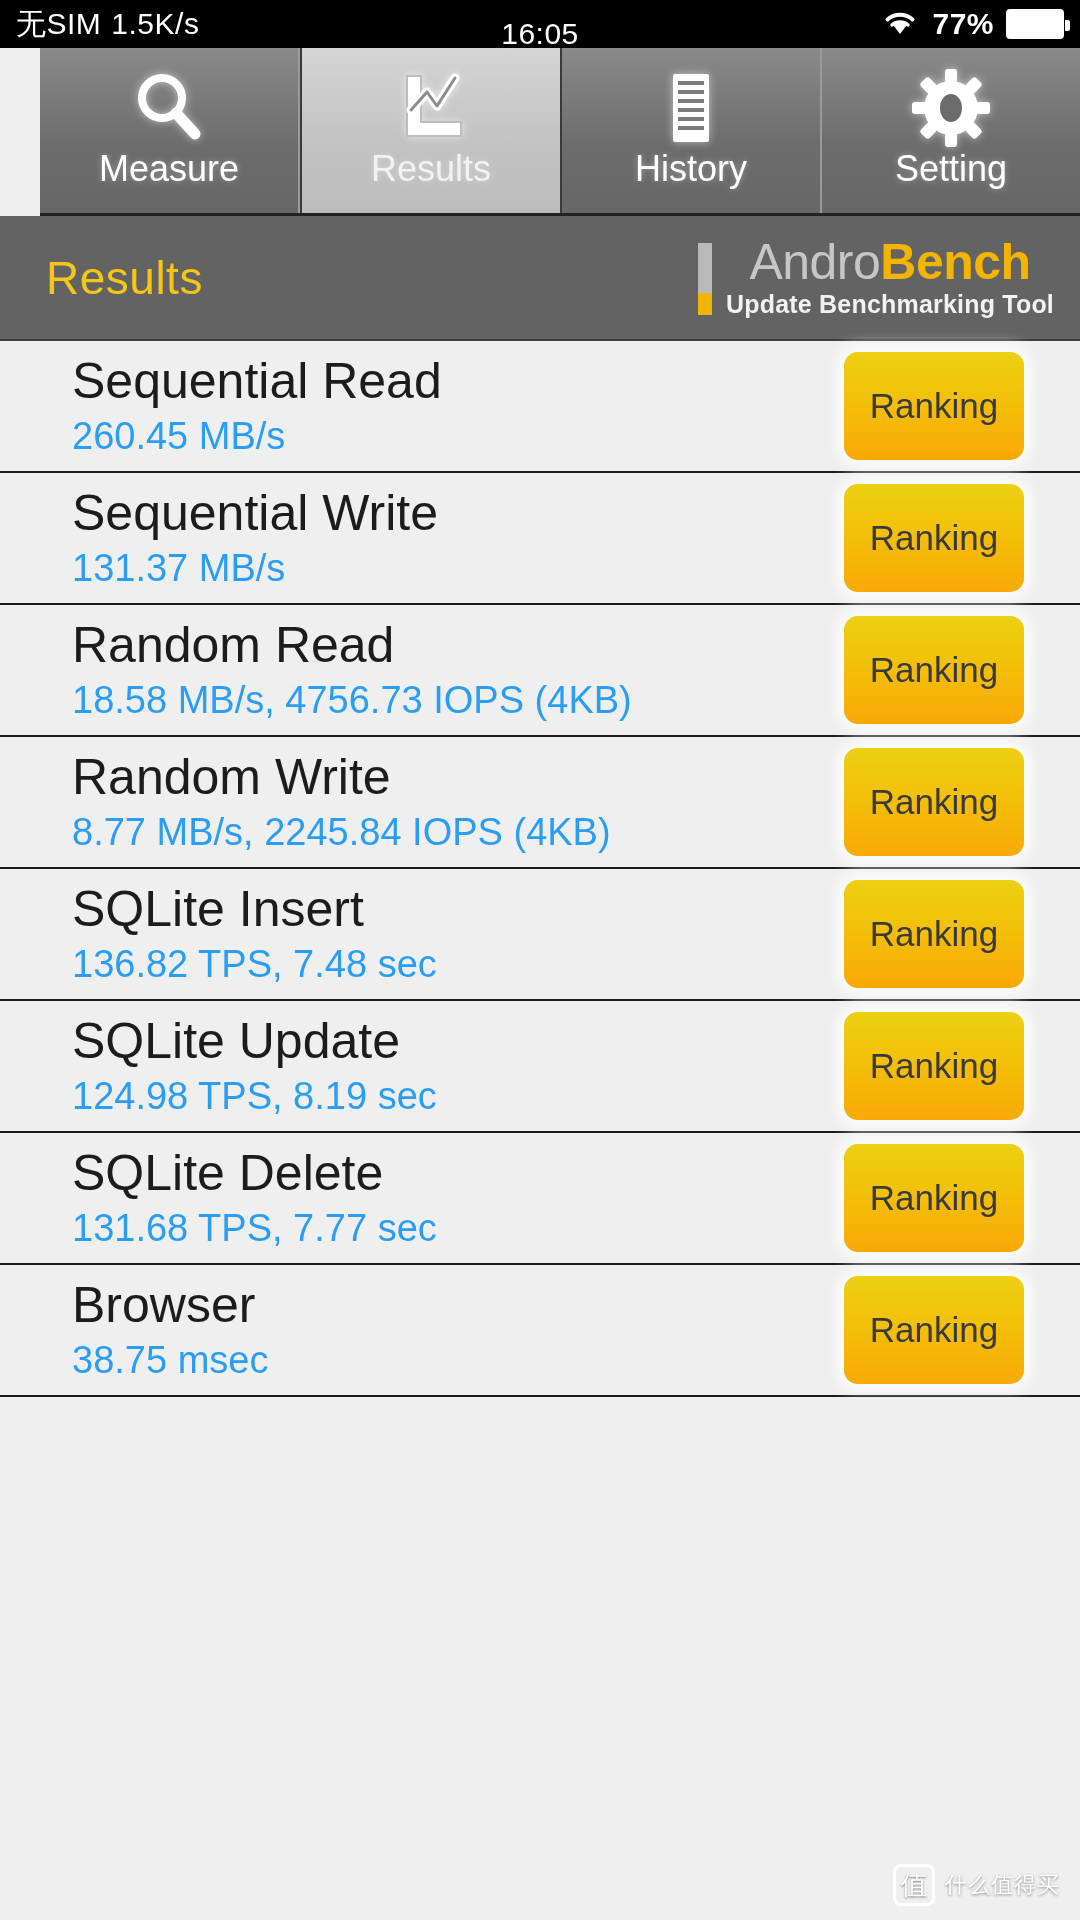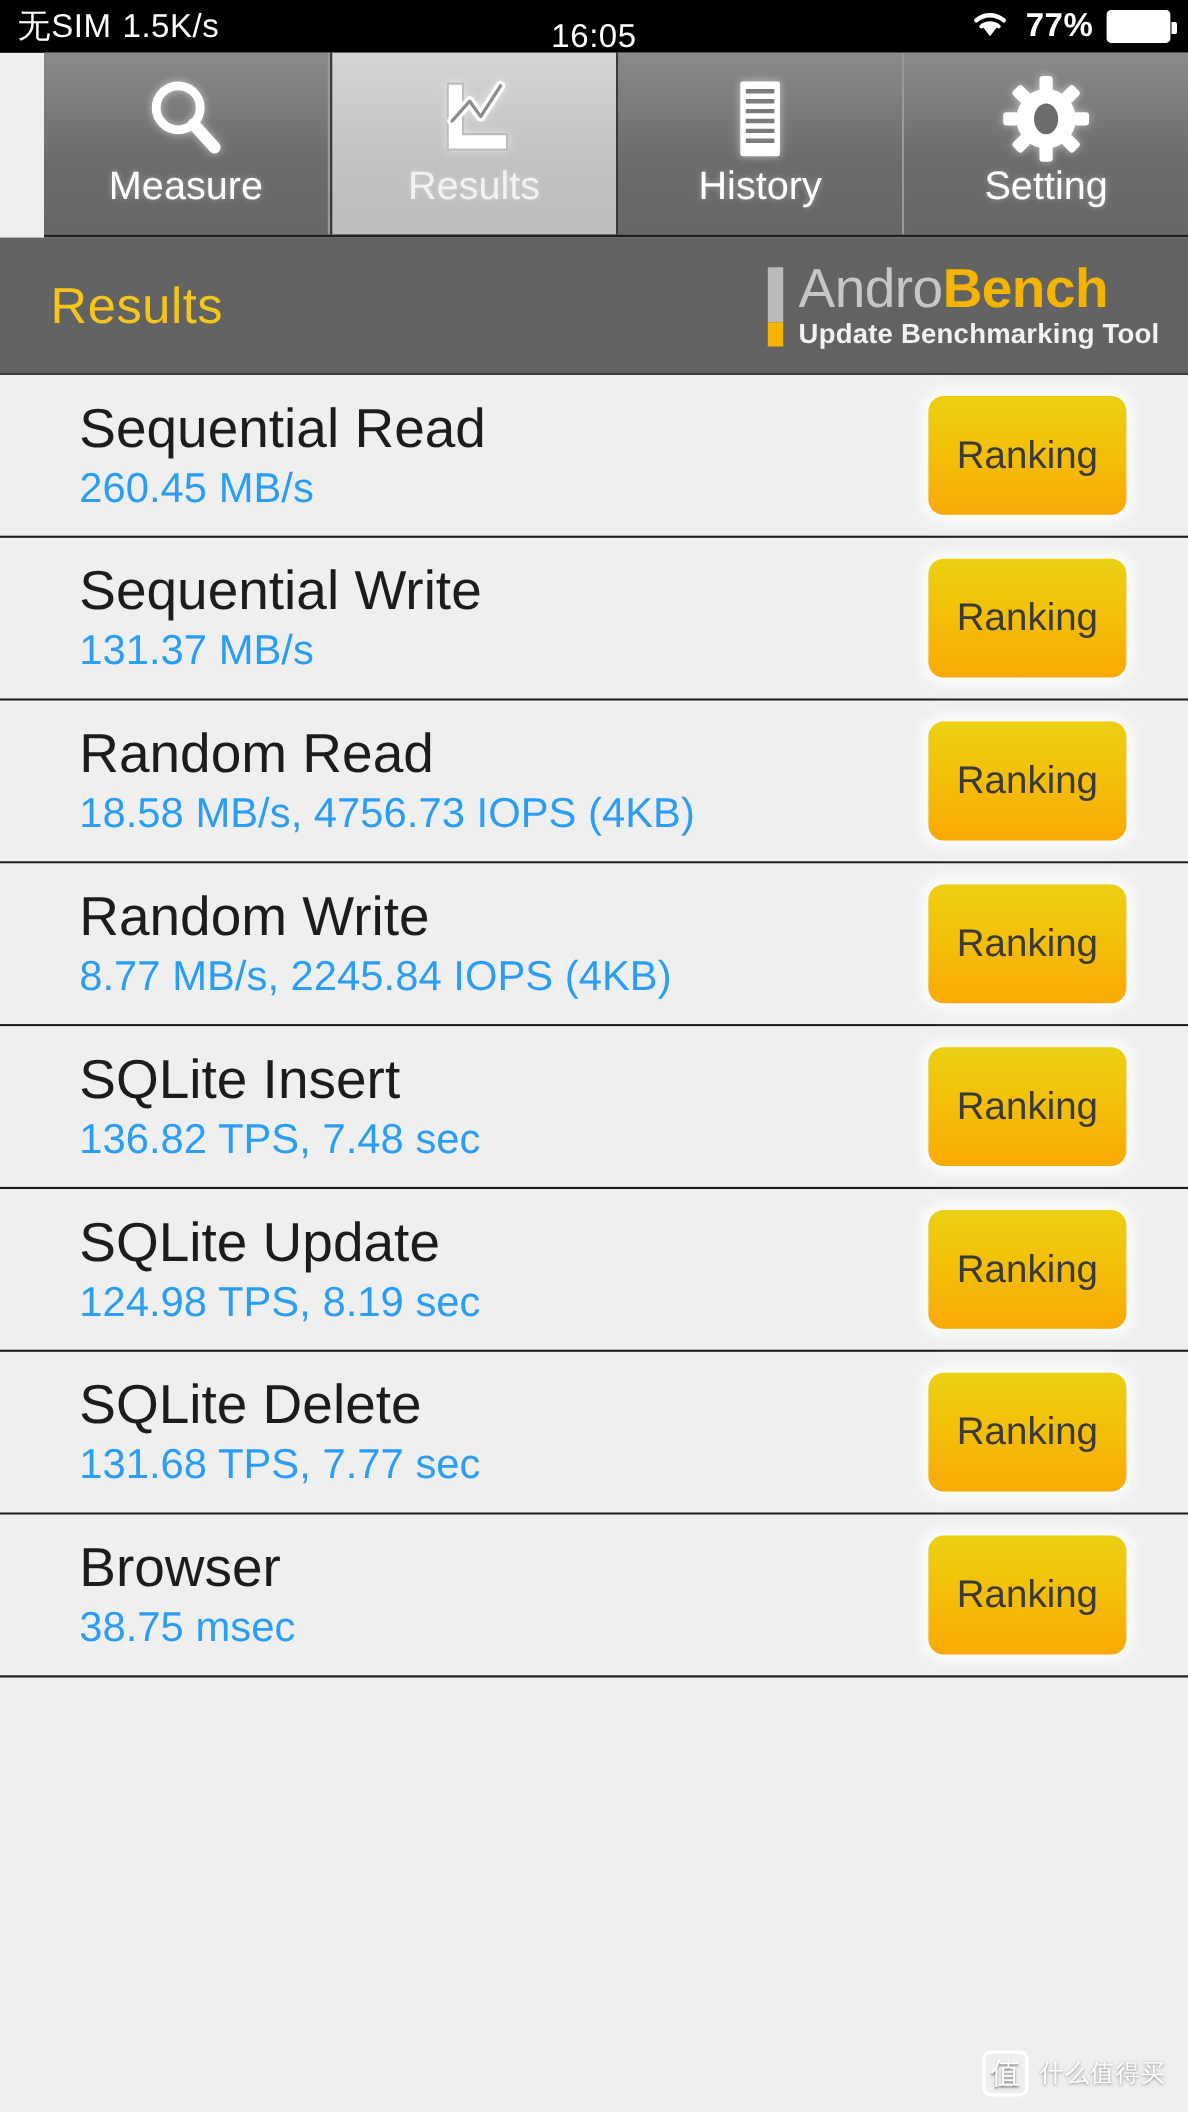--- a/index.html
+++ b/index.html
@@ -136,40 +136,40 @@
   }
   .logo-bars {
     width: 14px;
     display: flex;
     flex-direction: column;
     margin-top: 6px;
     margin-bottom: 4px;
   }
   .logo-bar-top { flex: 2.3; background: #b9b9b9; }
   .logo-bar-bot { flex: 1; background: #f5b400; }
-  .logo-text { display: flex; flex-direction: column; justify-content: center; }
+  .logo-text { display: flex; flex-direction: column; justify-content: center; align-items: center; }
   .logo-main {
     font-size: 50px;
     line-height: 1.02;
     letter-spacing: -0.5px;
   }
   .logo-andro { color: #c6c6c6; }
   .logo-bench { color: #f5b400; font-weight: bold; }
   .logo-sub {
     font-size: 25px;
     color: #f2f2f2;
     font-weight: bold;
     letter-spacing: 0.2px;
     margin-top: 2px;
   }
 
   
   .results-list { background: #efefef; }
   .row {
-    height: 148px;
+    height: 132px;
     box-sizing: border-box;
     border-bottom: 2px solid #1b1b1b;
     display: flex;
     align-items: center;
     justify-content: space-between;
     padding: 0 56px 0 72px;
     background: #efefef;
   }
   .row-text { display: flex; flex-direction: column; gap: 10px; }
   .row-title {

